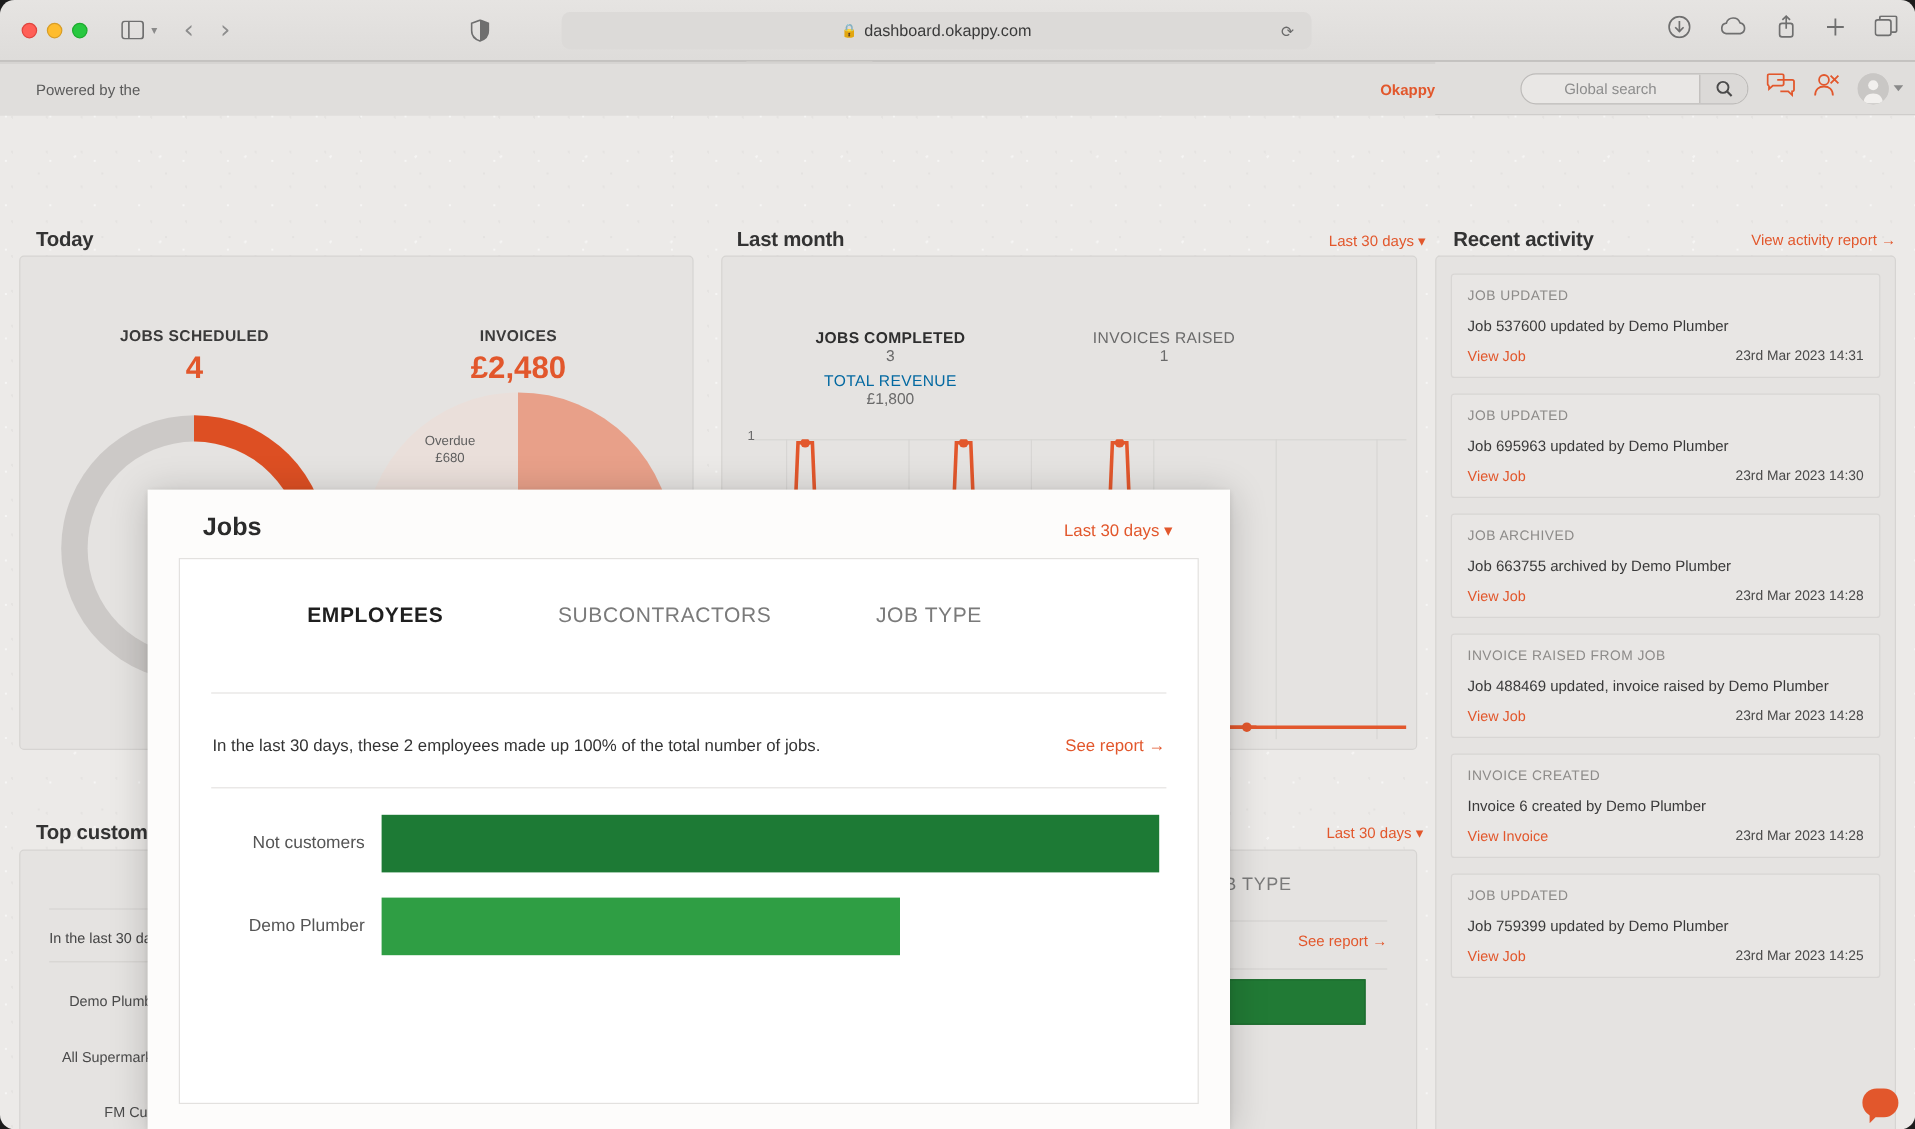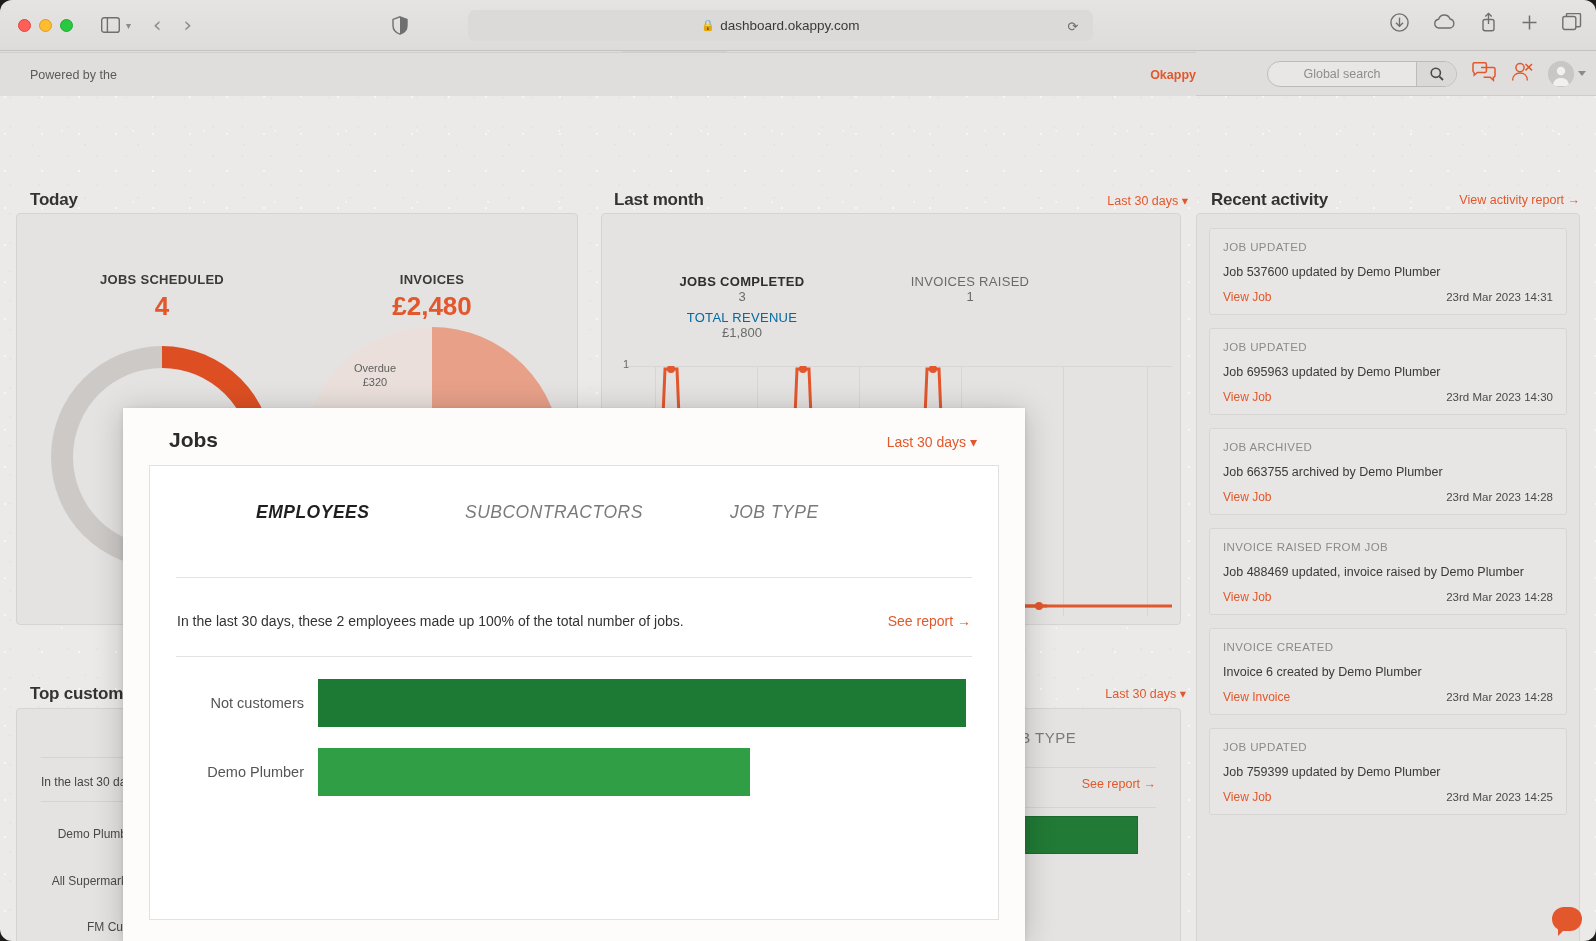--- a/index.html
+++ b/index.html
@@ -206,21 +206,21 @@
     box-shadow: 0 4px 30px rgba(0,0,0,.20), 0 1px 5px rgba(0,0,0,.10);
     z-index: 50;
   }
   .modal-title { position: absolute; left: 46px; top: 20px; font-size: 21px; font-weight: bold; color: #2b2b2b; }
   .modal-range { position: absolute; right: 48px; top: 26px; font-size: 14px; color: #e2572c; cursor: pointer; }
   .modal-card {
     position: absolute; left: 26px; top: 57px; width: 850px; height: 455px;
     background: #fff; border: 1px solid #e3e1df;
   }
   .mtabs { position: absolute; top: 32px; left: 0; width: 100%; height: 40px; }
-  .mtab { position: absolute; font-size: 17.5px; letter-spacing: .5px; color: #7a7a7a; cursor: pointer; font-style: italic; }
+  .mtab { position: absolute; font-size: 17.5px; letter-spacing: .5px; color: #7a7a7a; cursor: pointer; }
   .mtab.active { color: #1f1f1f; font-weight: bold; }
   .mhr { position: absolute; left: 26px; right: 26px; height: 1px; background: #e5e3e1; }
   .mnote { position: absolute; left: 27px; top: 147px; font-size: 14px; color: #333; }
   .msee { position: absolute; right: 27px; top: 147px; font-size: 14px; color: #e2572c; cursor: pointer; }
   .mbar-row { position: absolute; left: 0; width: 100%; display: flex; align-items: center; }
   .mbar-name { width: 168px; text-align: right; padding-right: 14px; font-size: 14.5px; color: #555; }
   .mbar { height: 48px; }
 
   .chat-bubble {
     position: absolute; right: 14px; bottom: 10px; width: 30px; height: 24px;
@@ -383,21 +383,21 @@
         </div>
 
         <div class="stat-col" style="left:300px; top:58px; width:230px;">
           <div class="stat-label">INVOICES</div>
           <div class="stat-value">£2,480</div>
         </div>
         <div class="pie" style="left:286px; top:113px;
              background: conic-gradient(#e8a089 0deg 215deg, #eadfda 215deg 360deg);"></div>
         <div class="pie-label" style="left:318px; top:148px; width:80px;">
           <div>Overdue</div>
-          <div>£320</div>
+          <div>£680</div>
         </div>
         <div class="pie-label" style="left:468px; top:286px; width:80px; color:#a4513a;">
           <div>Awaiting</div>
         </div>
       </div>
 
       <div class="sec-title lm-head">Last month</div>
       <div class="sec-link lm-link">
         <span>Last 30 days</span> ▾
       </div>

